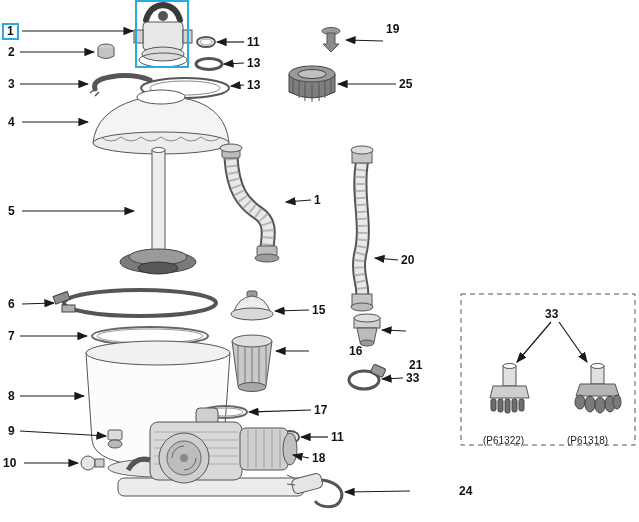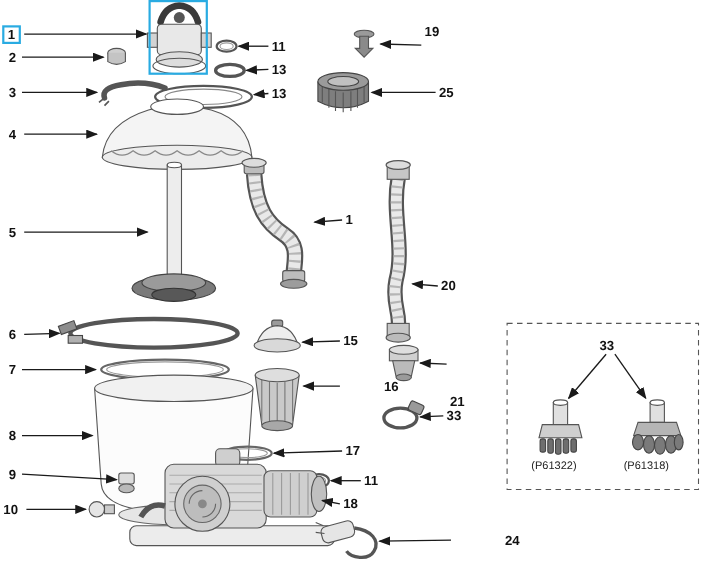--- a/index.html
+++ b/index.html
@@ -7,21 +7,21 @@
   .stage { position:relative; width:639px; height:522px; background:#ffffff; overflow:hidden; }
   .art { position:absolute; left:0; top:0; width:639px; height:522px; }
   .callout {
     position:absolute; font-weight:bold; font-size:12px; line-height:14px;
     color:#111; white-space:nowrap; user-select:none;
   }
   .callout--boxed {
     border:2px solid #29abe2; background:#fff; padding:0 3px; line-height:13px;
   }
   .code {
-    position:absolute; font-size:10px; line-height:12px; color:#222; white-space:nowrap;
+    position:absolute; font-size:10px; line-height:12px; color:#222; white-space:nowrap;margin-top:17px;
   }
 </style>
 </head>
 <body>
 
 <div class="stage">
 
   <svg class="art" viewBox="0 0 639 522">
     <defs>
       <marker id="ah" markerWidth="9" markerHeight="7" refX="8" refY="3.5" orient="auto">

